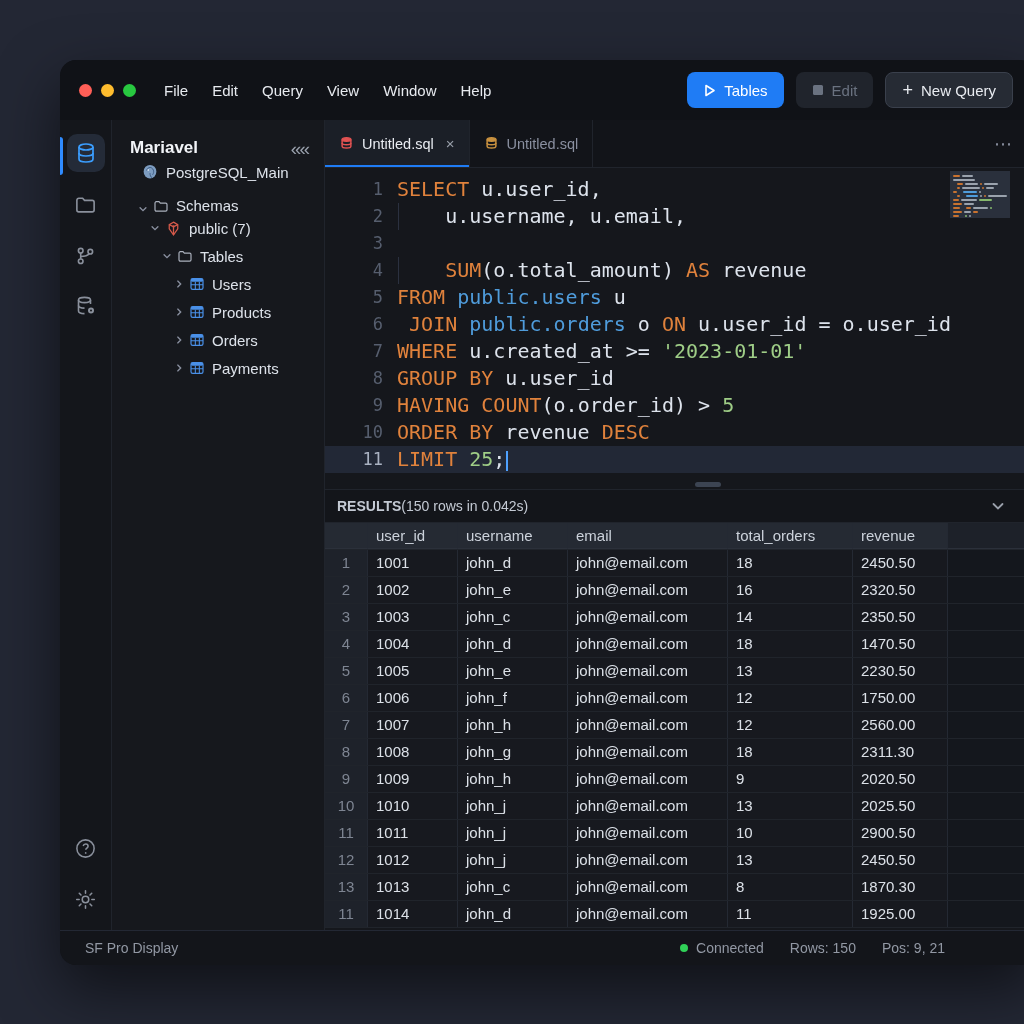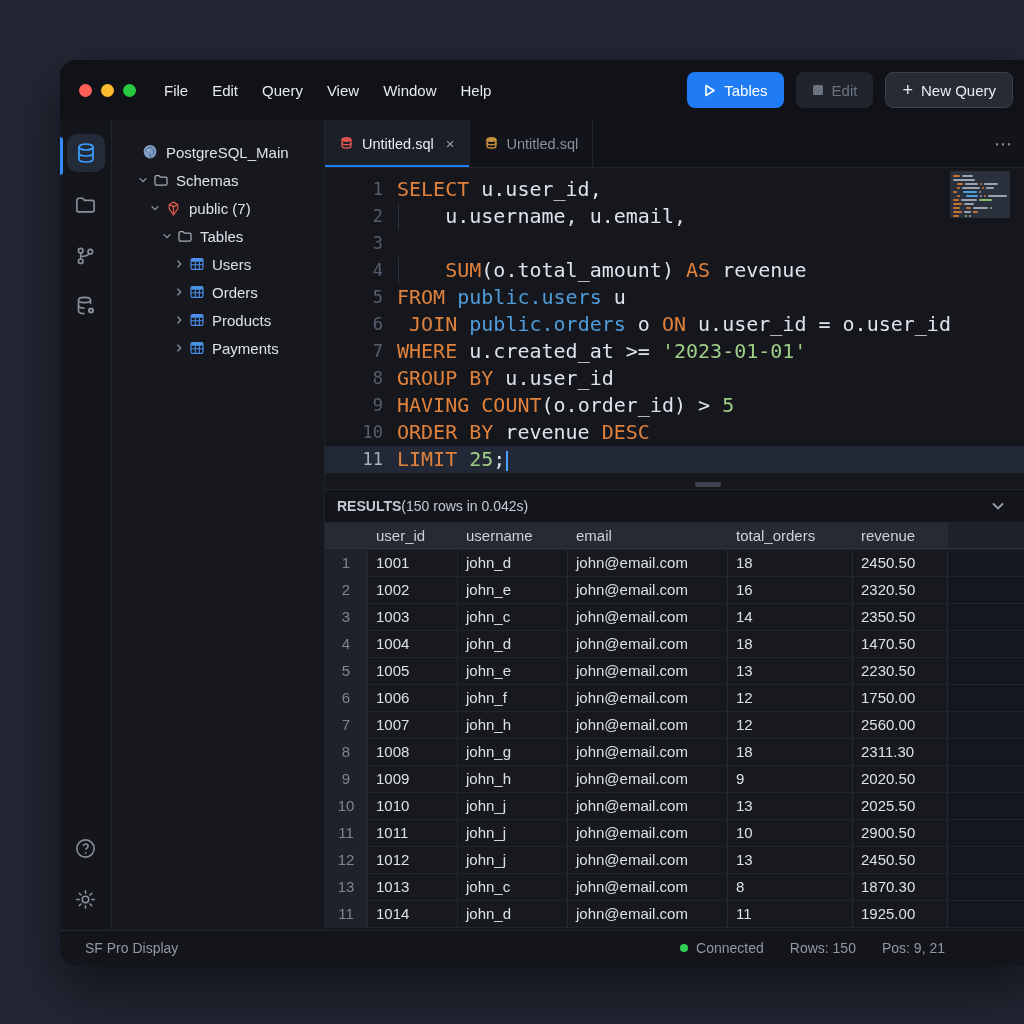--- a/index.html
+++ b/index.html
@@ -215,35 +215,39 @@
                   <path d="M16.7 16.7l1.8 1.8"></path>
                   <path d="M18.5 5.5l-1.8 1.8"></path>
                   <path d="M7.3 16.7l-1.8 1.8"></path>
                 </g>
             </svg>
           </div>
         </div>
       </div>
 
       <aside class="sidebar">
+        <div class="sb-head">
+          <span class="sb-title">Mariavel</span>
+          <span class="sb-collapse">««</span>
+        </div>
         <div id="tree">
             <div class="tree-row" style="padding-left: 12px;">
               <span class="chev"></span>
               <span class="t-icon">
                 <svg width="18" height="18" viewBox="0 0 24 24">
                   <ellipse cx="12" cy="11.5" rx="8.5" ry="9" fill="#7d9cc0"></ellipse>
                   <path d="M12 3c-4.7 0-8.5 3.8-8.5 8.6 0 3.4 1.4 5.8 3.4 7.2l1.6 2.6 1.5-2h4l1.5 2 1.6-2.6c2-1.4 3.4-3.8 3.4-7.2C20.5 6.8 16.7 3 12 3z" fill="none" stroke="#55板6a8f" stroke-width="0"></path>
                   <path d="M7.5 9.5c1-2.5 3-3.6 4.5-3.6s3.5 1.1 4.5 3.6c.7 1.8.5 4.2-.7 5.8" fill="none" stroke="#3e5d84" stroke-width="1.3" stroke-linecap="round"></path>
                   <circle cx="9.7" cy="9.2" r="1" fill="#ffffff"></circle>
                   <path d="M12 14c0 2.5.8 4.5 2.2 5.4" fill="none" stroke="#3e5d84" stroke-width="1.3" stroke-linecap="round"></path>
                 </svg>
               </span>
               <span class="tree-label">PostgreSQL_Main</span>
             </div>
-            <div class="tree-row" style="padding-left: 24px;">
+            <div class="tree-row" style="padding-left: 24px; align-items: flex-end;">
               <span class="chev">
                 <svg width="10" height="10" viewBox="0 0 12 12" fill="none" stroke="#8a90a0" stroke-width="1.6" stroke-linecap="round">
                   <path d="M2.5 4.5 6 8 9.5 4.5"></path>
                 </svg>
               </span>
               <span class="t-icon">
                 <svg width="16" height="16" viewBox="0 0 24 24" fill="none" stroke="#aab0bc" stroke-width="1.8">
                   <path d="M3 7.5c0-1.1.9-2 2-2h4l2 2.2h8c1.1 0 2 .9 2 2v8c0 1.1-.9 2-2 2H5c-1.1 0-2-.9-2-2z"></path>
                 </svg>
               </span>
@@ -299,36 +303,36 @@
                   <path d="M4.5 2.5 8 6 4.5 9.5"></path>
                 </svg>
               </span>
               <span class="t-icon">
                 <svg width="16" height="16" viewBox="0 0 24 24">
                   <rect x="3" y="4" width="18" height="16" rx="2.5" fill="none" stroke="#4a90e8" stroke-width="1.8"></rect>
                   <rect x="3" y="4" width="18" height="4.5" rx="2" fill="#4a90e8"></rect>
                   <path d="M3 13h18M9.5 8.5V20M15.5 8.5V20" stroke="#4a90e8" stroke-width="1.6"></path>
                 </svg>
               </span>
-              <span class="tree-label">Orders</span>
+              <span class="tree-label">Products</span>
             </div>
             <div class="tree-row" style="padding-left: 60px;">
               <span class="chev">
                 <svg width="10" height="10" viewBox="0 0 12 12" fill="none" stroke="#8a90a0" stroke-width="1.6" stroke-linecap="round">
                   <path d="M4.5 2.5 8 6 4.5 9.5"></path>
                 </svg>
               </span>
               <span class="t-icon">
                 <svg width="16" height="16" viewBox="0 0 24 24">
                   <rect x="3" y="4" width="18" height="16" rx="2.5" fill="none" stroke="#4a90e8" stroke-width="1.8"></rect>
                   <rect x="3" y="4" width="18" height="4.5" rx="2" fill="#4a90e8"></rect>
                   <path d="M3 13h18M9.5 8.5V20M15.5 8.5V20" stroke="#4a90e8" stroke-width="1.6"></path>
                 </svg>
               </span>
-              <span class="tree-label">Products</span>
+              <span class="tree-label">Orders</span>
             </div>
             <div class="tree-row" style="padding-left: 60px;">
               <span class="chev">
                 <svg width="10" height="10" viewBox="0 0 12 12" fill="none" stroke="#8a90a0" stroke-width="1.6" stroke-linecap="round">
                   <path d="M4.5 2.5 8 6 4.5 9.5"></path>
                 </svg>
               </span>
               <span class="t-icon">
                 <svg width="16" height="16" viewBox="0 0 24 24">
                   <rect x="3" y="4" width="18" height="16" rx="2.5" fill="none" stroke="#4a90e8" stroke-width="1.8"></rect>

